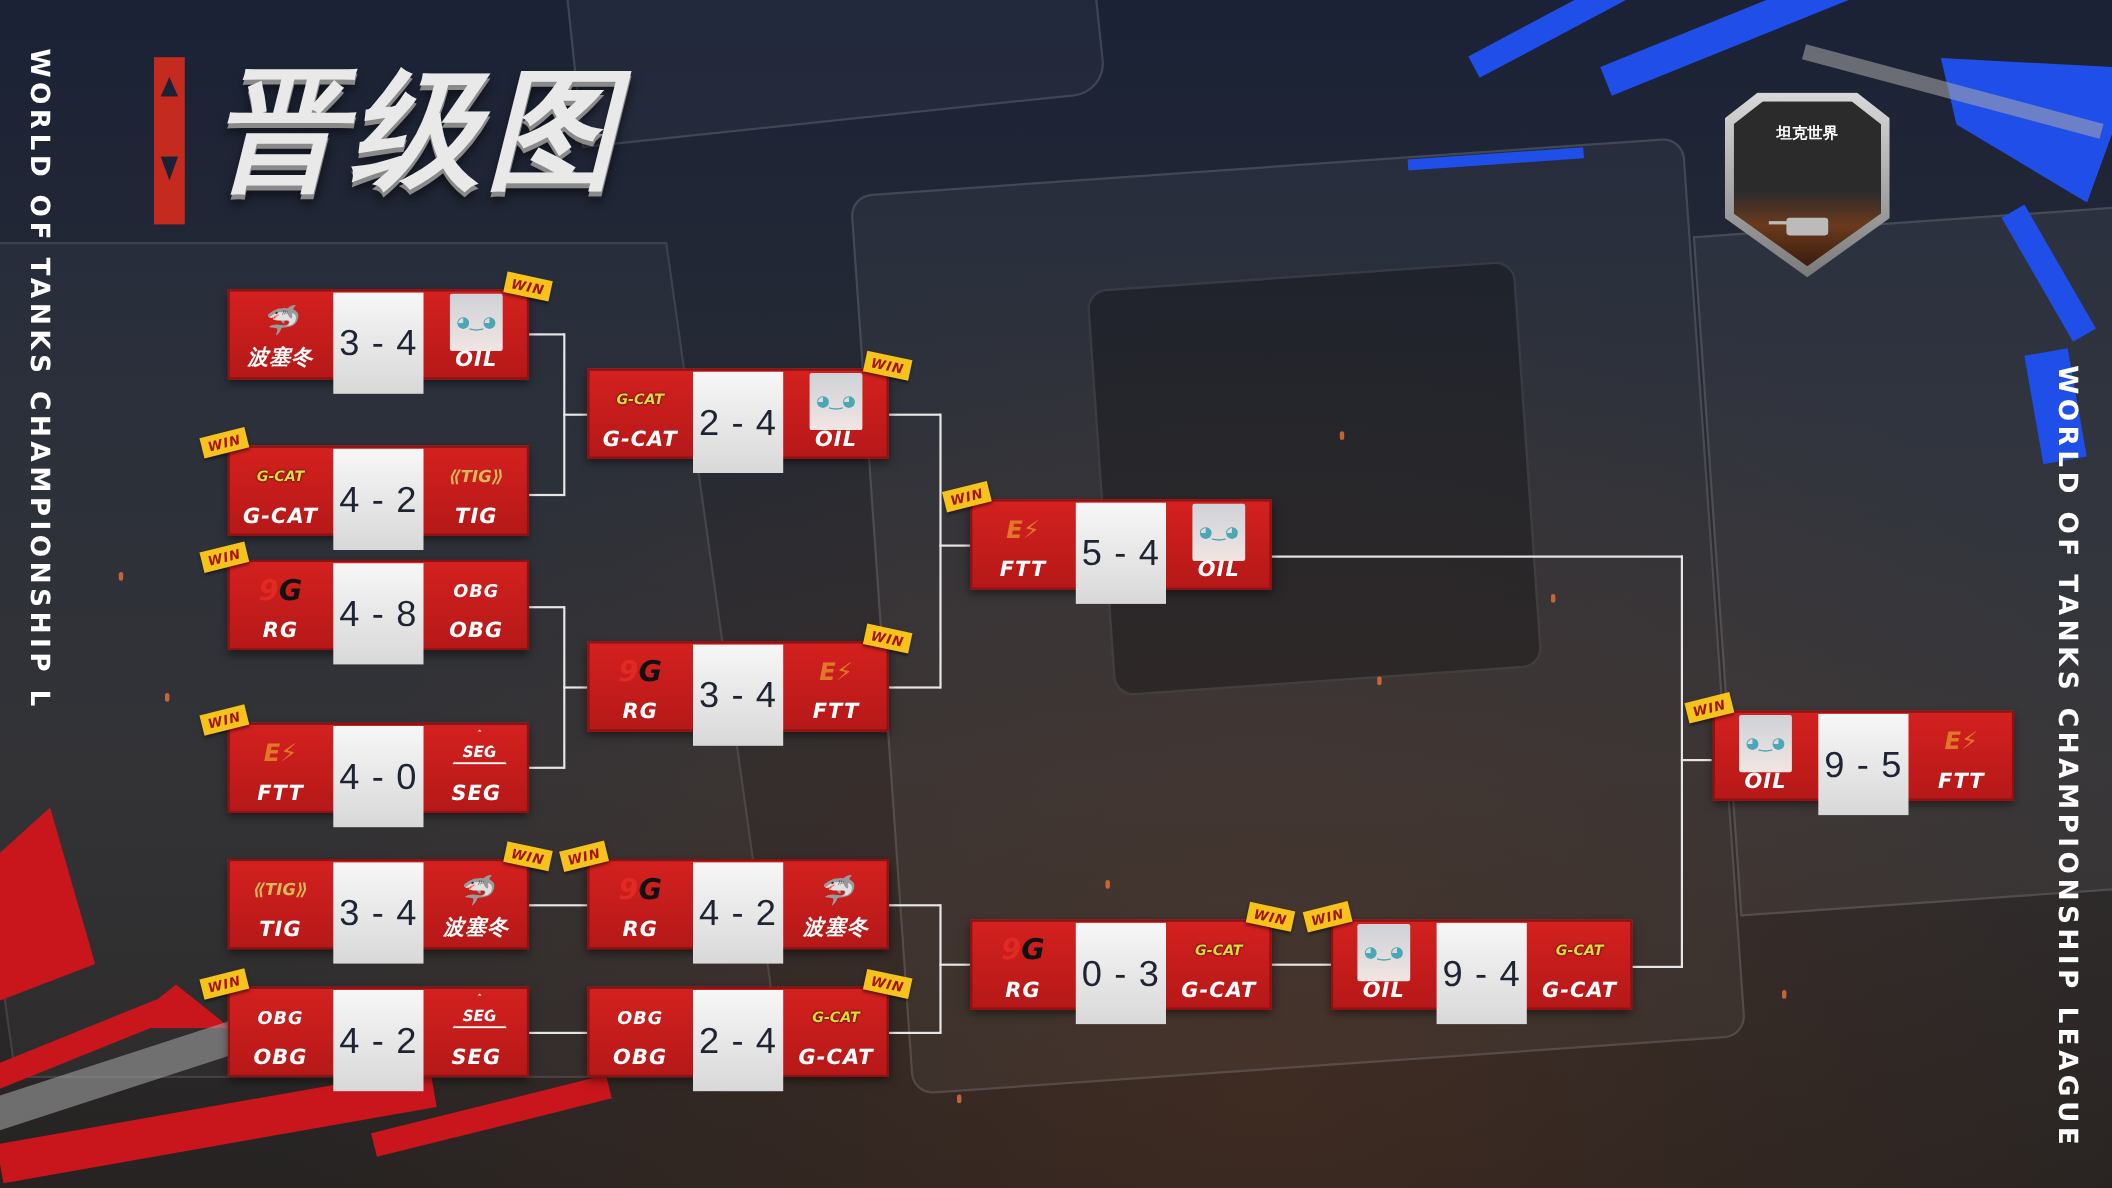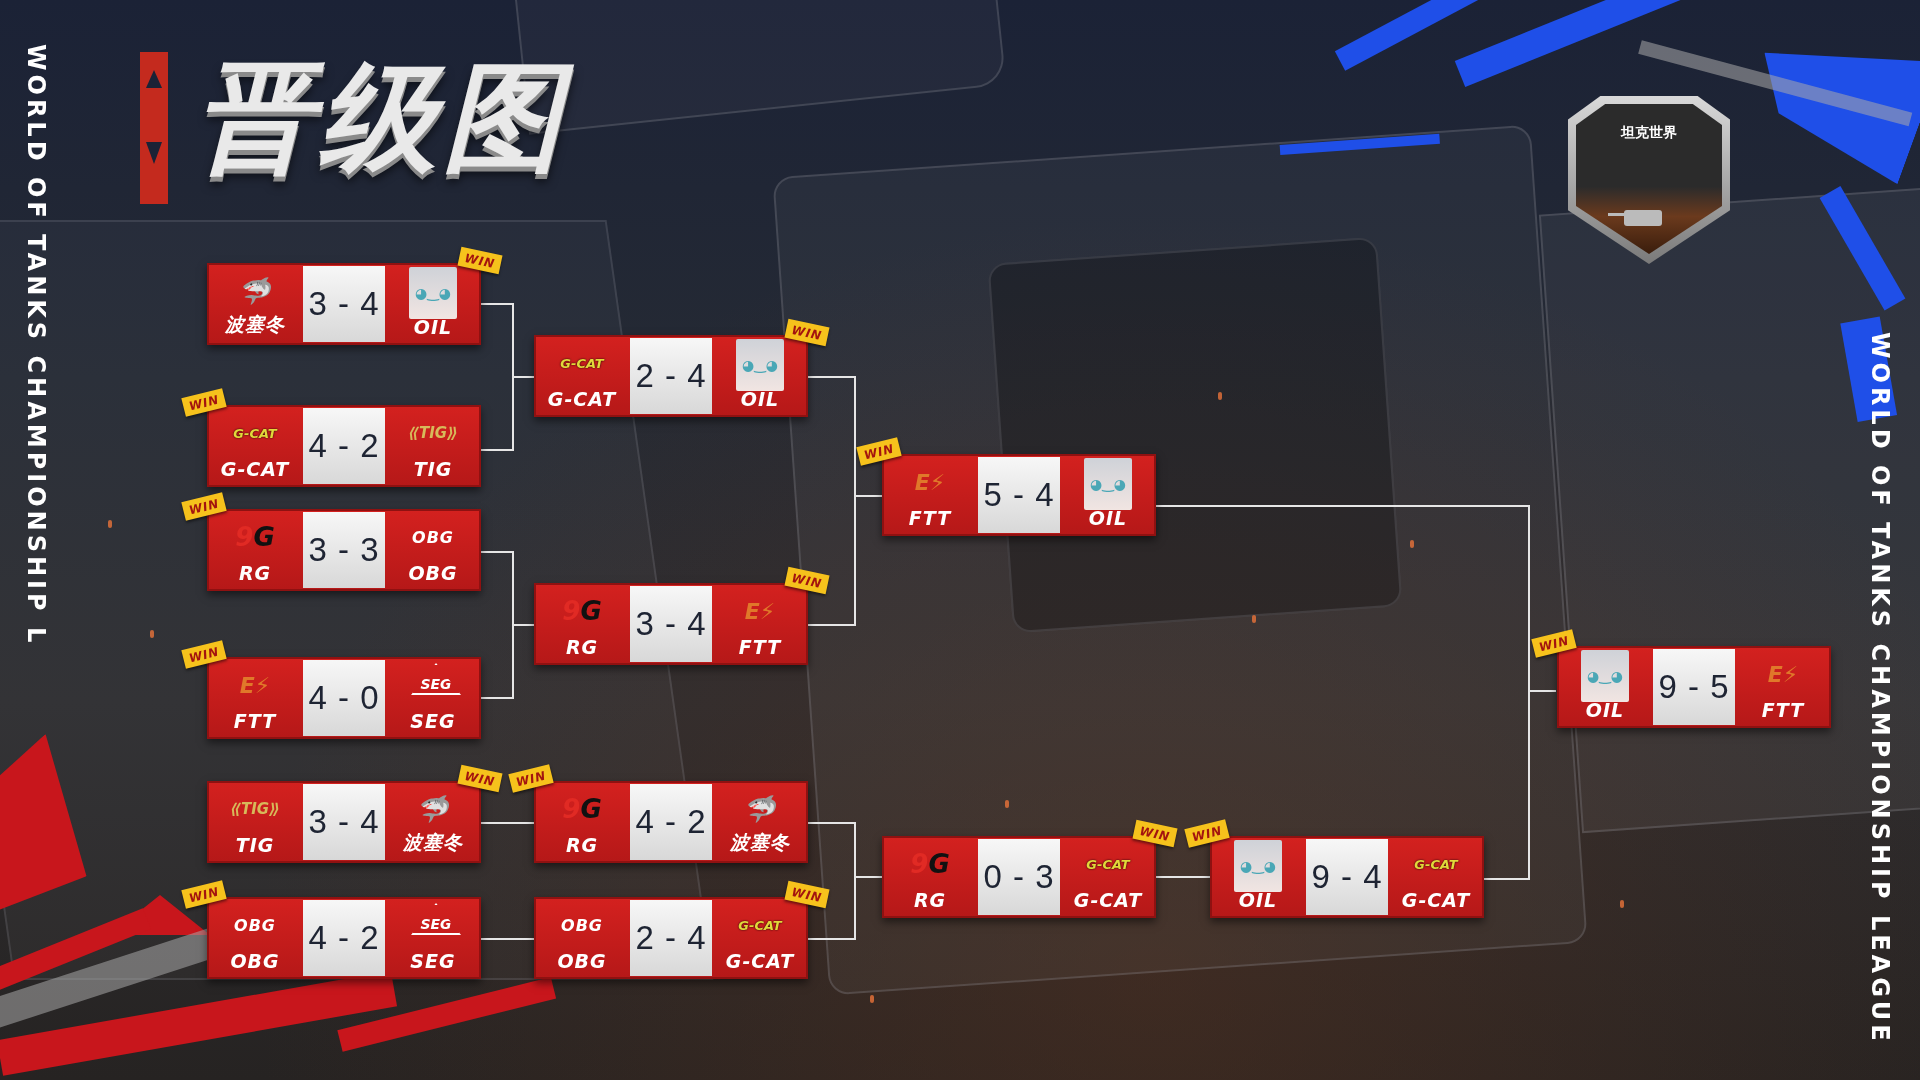--- a/index.html
+++ b/index.html
@@ -25,21 +25,21 @@
   }
   .title-bar { position: absolute; left: 140px; top: 52px; width: 28px; height: 152px; background: #c42a1e; }
   .title-bar::before { content: ""; position: absolute; left: 6px; top: 18px; width: 16px; height: 18px; background: #1b2236; clip-path: polygon(50% 0, 100% 100%, 0 100%); }
   .title-bar::after  { content: ""; position: absolute; left: 6px; top: 90px; width: 16px; height: 22px; background: #1b2236; clip-path: polygon(0 0, 100% 0, 50% 100%); }
   .page-title {
     position: absolute; left: 195px; top: 58px; font-size: 118px; font-weight: bold; font-style: italic;
     color: #e9e9e9; letter-spacing: 6px; line-height: 1;
     text-shadow: 0 5px 0 #8a8a8a, 0 8px 10px rgba(0,0,0,0.6);
   }
 
-  .logo { position: absolute; left: 1568px; top: 96px; width: 162px; height: 168px; }
+  .logo { position: absolute; left: 1568px; top: 84px; width: 150px; height: 168px; }
   .logo-shield {
     position: absolute; inset: 0;
     background: linear-gradient(180deg, #d9d9d9, #7a7a7a);
     clip-path: polygon(20% 0, 80% 0, 100% 14%, 100% 68%, 50% 100%, 0 68%, 0 14%);
   }
   .logo-inner {
     position: absolute; left: 8px; top: 8px; right: 8px; bottom: 10px;
     background: linear-gradient(180deg, #2b2b2b 0%, #2b2b2b 55%, #6b3a1d 75%, #3a1d0c 100%);
     clip-path: polygon(20% 0, 80% 0, 100% 14%, 100% 68%, 50% 100%, 0 68%, 0 14%);
   }
@@ -61,21 +61,21 @@
     position: absolute; left: 26px; top: 6px; width: 44px; height: 44px;
     display: flex; align-items: center; justify-content: center;
     font-weight: bold; font-size: 15px; font-style: italic;
   }
   .team-name {
     position: absolute; left: 0; right: 0; bottom: 7px; text-align: center;
     color: #fff; font-weight: bold; font-style: italic; font-size: 19px; letter-spacing: 1px;
     font-family: "DejaVu Sans", sans-serif;
   }
   .score {
-    position: absolute; left: 96px; top: 3px; width: 82px; height: 76px;
+    position: absolute; left: 96px; top: 3px; width: 82px; height: 92px;
     background: linear-gradient(180deg, #f7f7f7 0%, #d8d8d8 100%);
     display: flex; align-items: center; justify-content: center;
     color: #1e2433; font-size: 33px; font-family: "Liberation Sans", sans-serif; letter-spacing: 1px;
   }
   .win {
     position: absolute; top: -12px; width: 42px; height: 19px;
     background: #f6c21c; color: #a3140f; font-size: 12px; font-weight: bold; font-style: italic;
     display: flex; align-items: center; justify-content: center; letter-spacing: 1px;
     box-shadow: 0 2px 3px rgba(0,0,0,0.5);
   }
@@ -201,21 +201,21 @@
 </div>
 
 <div class="match" style="left:207px; top:509px;">
   <div class="team left">
     <div class="team-logo lg-rg">
         <span>9</span>
         <b>G</b>
       </div>
     <div class="team-name">RG</div>
   </div>
-  <div class="score">3 - 3</div>
+  <div class="score">4 - 8</div>
   <div class="team right">
     <div class="team-logo lg-obg">OBG</div>
     <div class="team-name">OBG</div>
   </div>
   <div class="win left">WIN</div>
 </div>
 
 <div class="match" style="left:207px; top:657px;">
   <div class="team left">
     <div class="team-logo lg-ftt">E⚡</div>

